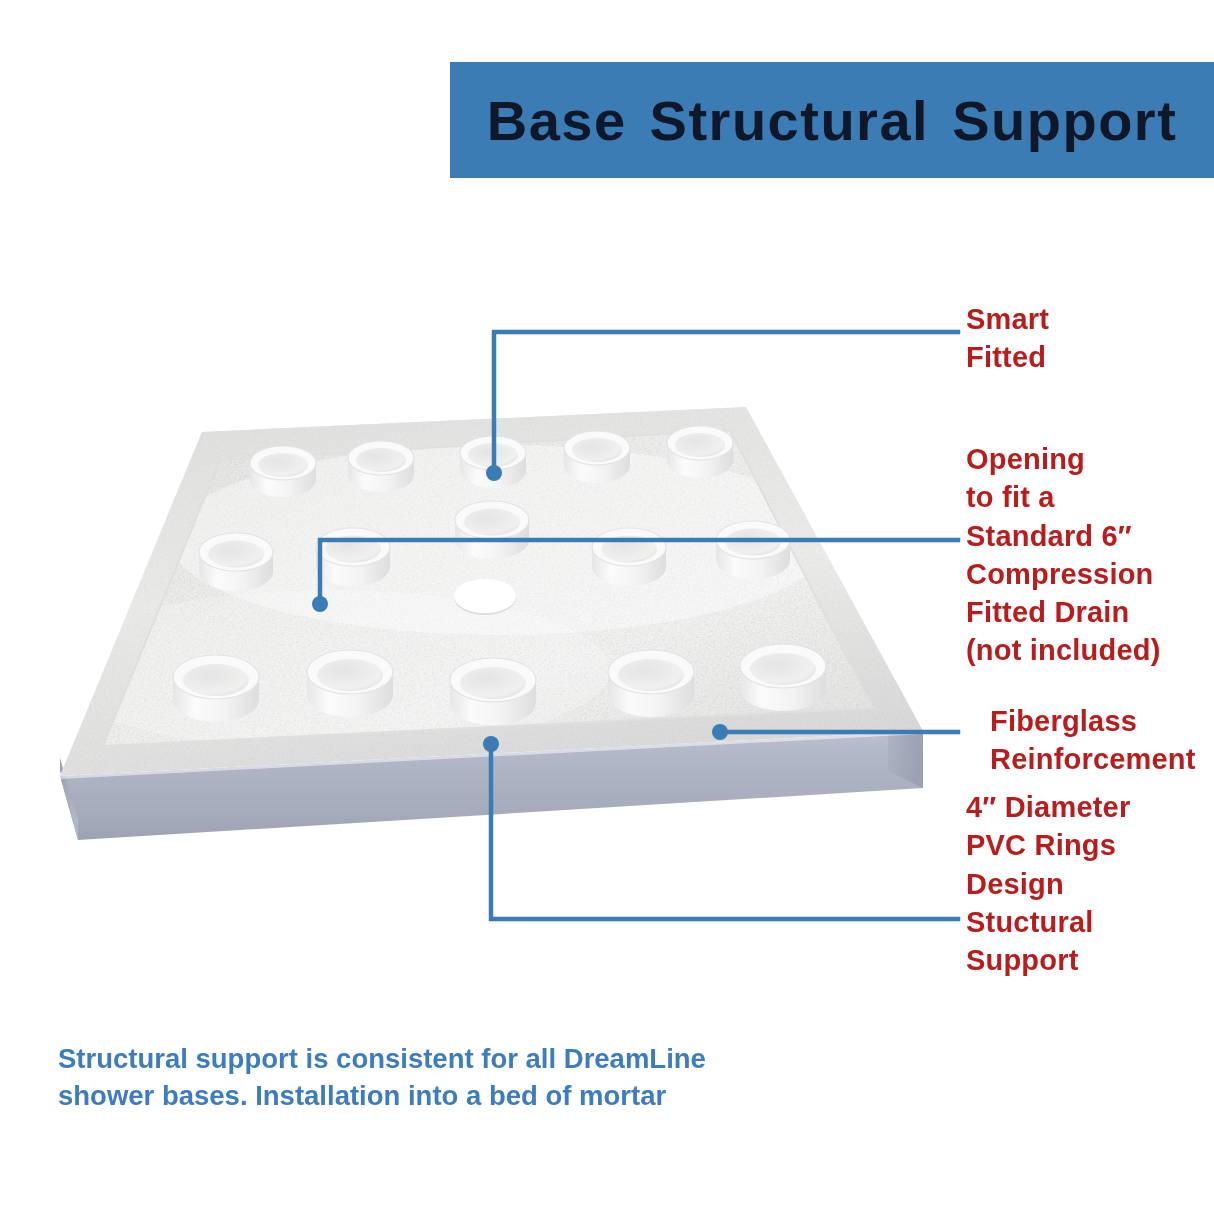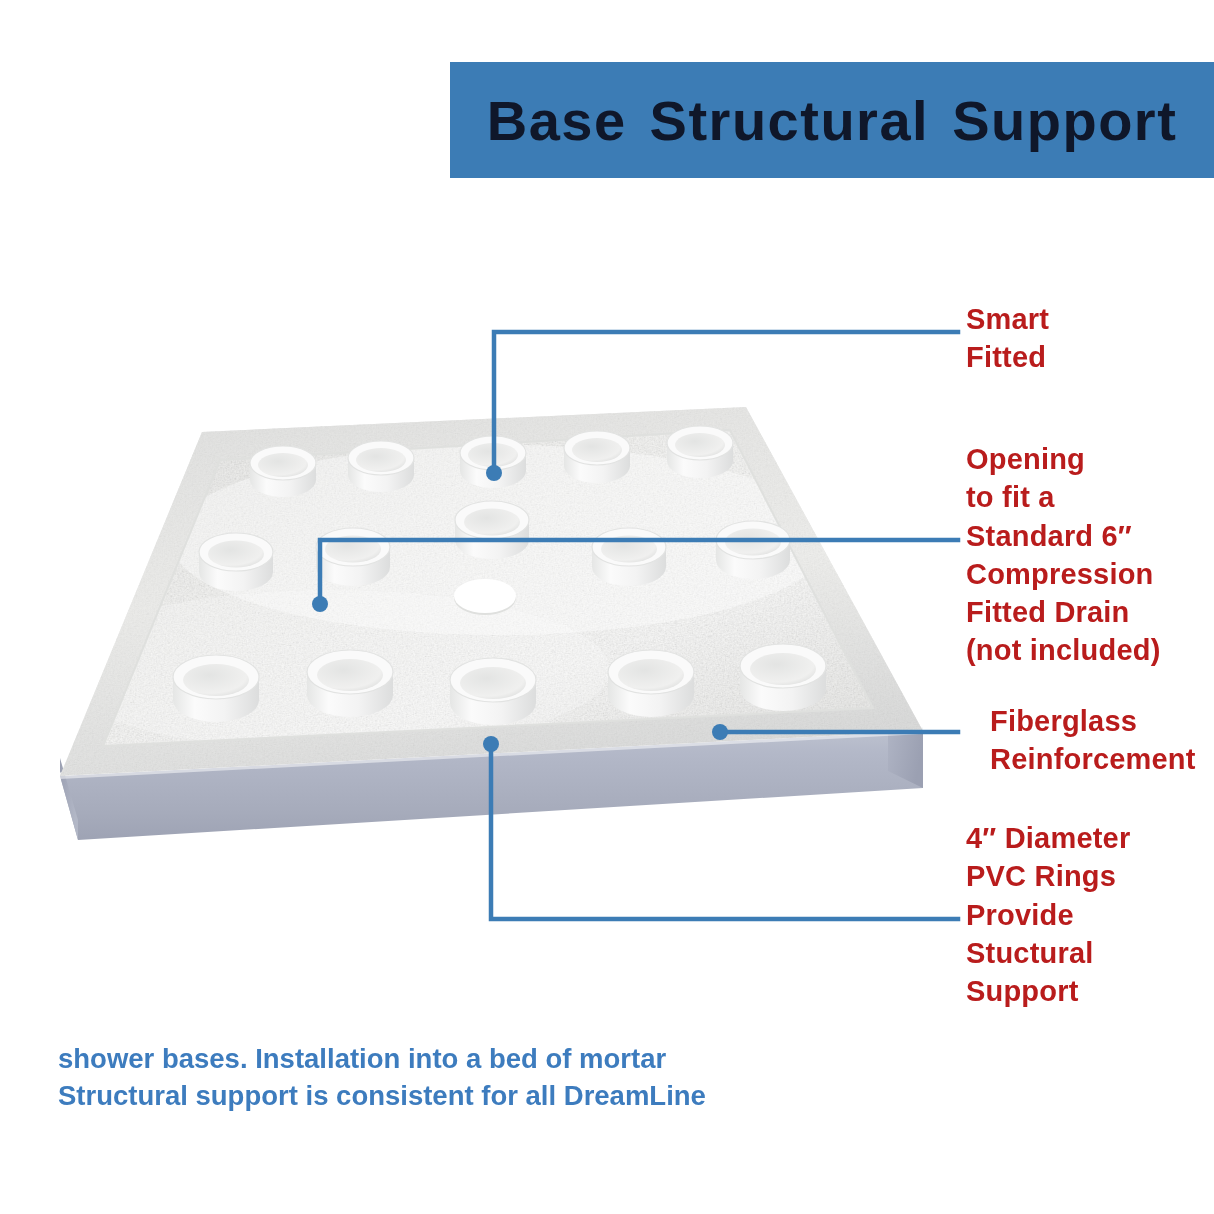--- a/index.html
+++ b/index.html
@@ -63,21 +63,21 @@
     font-weight: bold;
     font-size: 29px;
     line-height: 1.32;
     letter-spacing: 0.2px;
   }
   .callout-label .ln { display: block; white-space: nowrap; }
 
   #label-smart-design   { left: 966px; top: 300px; }
   #label-drain-opening  { left: 966px; top: 440px; }
   #label-fiberglass     { left: 966px; top: 702px; margin-left: 24px; }
-  #label-pvc-rings      { left: 966px; top: 819px; }
+  #label-pvc-rings      { left: 966px; top: 788px; }
 
   
   #footer-caption {
     position: absolute;
     left: 58px;
     top: 1040px;
     width: 760px;
     color: #3d7cbe;
     font-family: "Liberation Sans", sans-serif;
     font-weight: bold;
@@ -345,23 +345,23 @@
   </div>
 
   <div class="callout-label" id="label-fiberglass">
     <span class="ln">Fiberglass</span>
     <span class="ln">Reinforcement</span>
   </div>
 
   <div class="callout-label" id="label-pvc-rings">
     <span class="ln">4″ Diameter</span>
     <span class="ln">PVC Rings</span>
-    <span class="ln">Provide</span>
+    <span class="ln">Design</span>
     <span class="ln">Stuctural</span>
     <span class="ln">Support</span>
   </div>
 
   <div id="footer-caption">
+    <span class="ln">Structural support is consistent for all DreamLine</span>
     <span class="ln">shower bases. Installation into a bed of mortar</span>
-    <span class="ln">Structural support is consistent for all DreamLine</span>
   </div>
 
 </div>
 
 </body></html>

